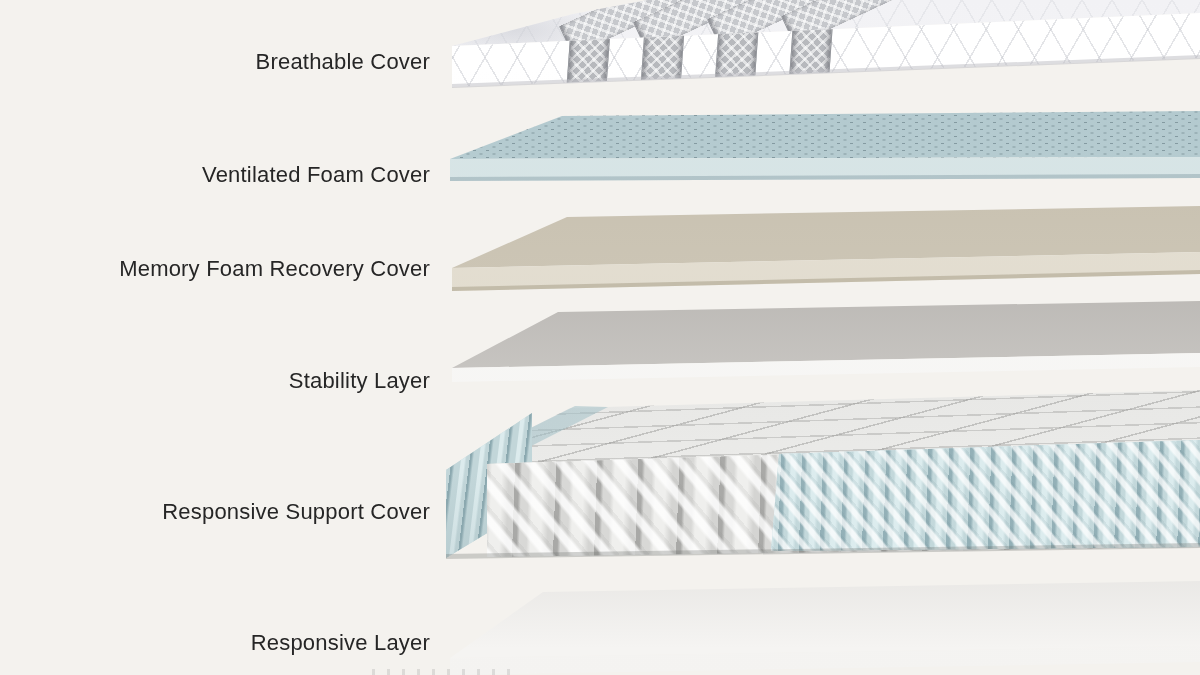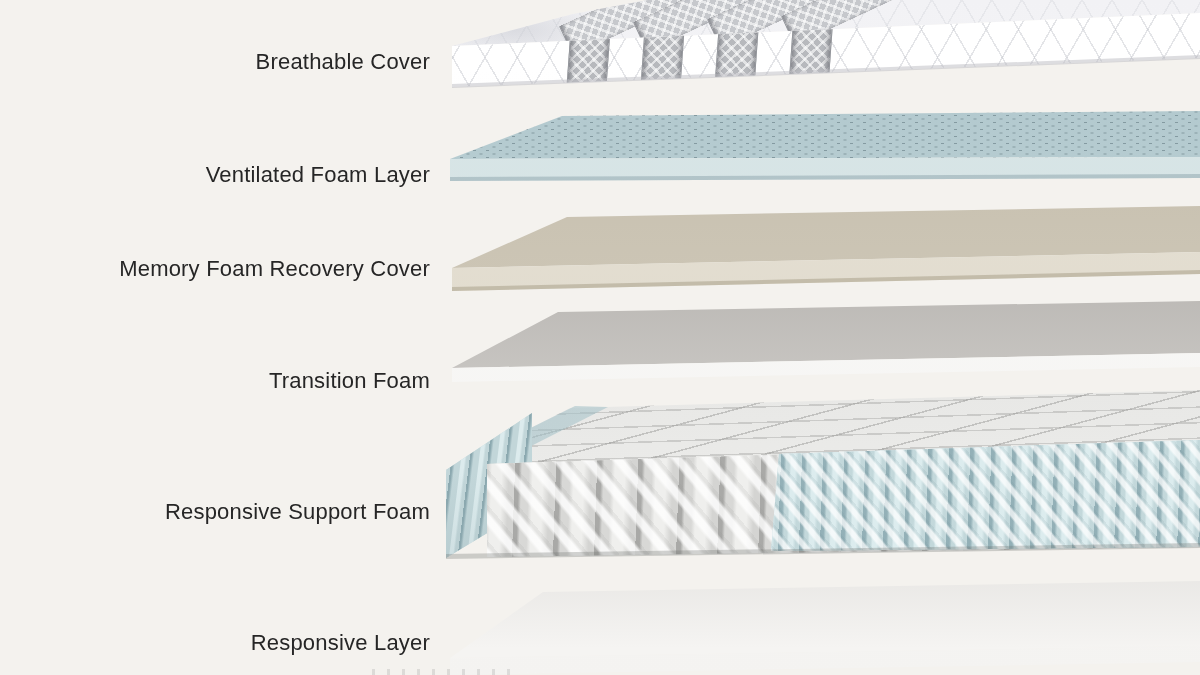--- a/index.html
+++ b/index.html
@@ -147,20 +147,20 @@
     <div class="face l5-front-blue"></div>
     <div class="edge l5-edge"></div>
   </div>
 
   <div>
     <div class="face l6-top"></div>
     <div class="face l6-front"></div>
   </div>
 
   <div class="label" style="top:62px">Breathable Cover</div>
-  <div class="label" style="top:175px">Ventilated Foam Layer</div>
+  <div class="label" style="top:175px">Ventilated Foam Cover</div>
   <div class="label" style="top:269px">Memory Foam Recovery Cover</div>
-  <div class="label" style="top:381px">Transition Foam</div>
-  <div class="label" style="top:512px">Responsive Support Foam</div>
+  <div class="label" style="top:381px">Stability Layer</div>
+  <div class="label" style="top:512px">Responsive Support Cover</div>
   <div class="label" style="top:643px">Responsive Layer</div>
 
   <div class="cutoff-hint"></div>
 </div>
 
 </body></html>

